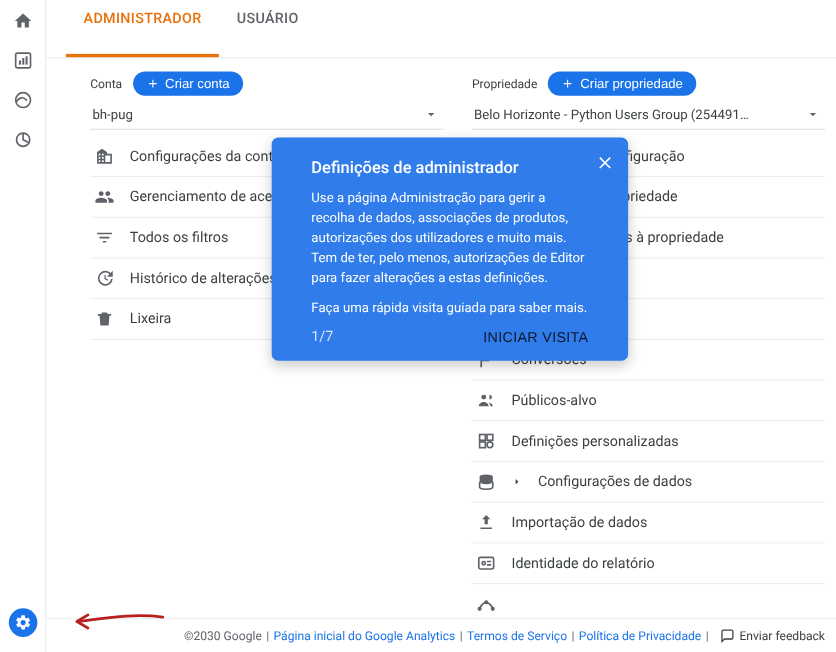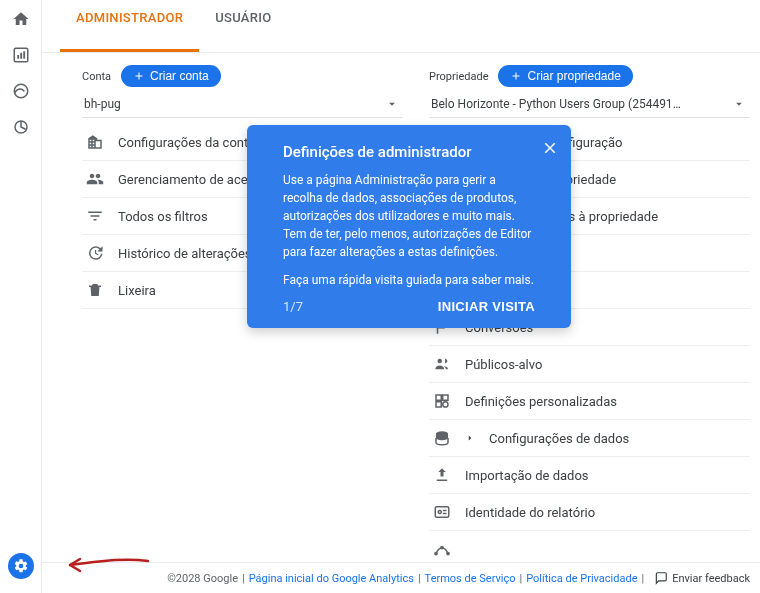--- a/index.html
+++ b/index.html
@@ -26,21 +26,21 @@
   .menu-item { display: flex; align-items: center; gap: 14px; padding: 9px 4px; border-bottom: 1px solid #eee; cursor: pointer; font-size: 13px; color: #3c4043; }
   .menu-item .mi-icon { width: 18px; height: 18px; color: #5f6368; flex-shrink: 0; display:flex; align-items:center; justify-content:center;}
   .menu-item .chev { width: 10px; height:10px; }
   .arrow-circle { position:absolute; left: 352px; top: 100px; width:22px; height:22px; border:1px solid #dadce0; border-radius:50%; background:#fff; display:flex; align-items:center; justify-content:center; color:#5f6368; }
   .tooltip { position: absolute; left: 247px; top: 125px; width: 324px; background: #2f7cea; color: #fff; border-radius: 6px; padding: 18px 36px 14px; box-shadow: 0 4px 12px rgba(0,0,0,0.2); z-index: 50; }
   .tooltip h3 { font-size: 15px; font-weight: 500; margin-bottom: 10px; }
   .tooltip p { font-size: 12px; line-height: 1.5; margin-bottom: 10px; }
   .tooltip .close { position: absolute; right: 12px; top: 14px; cursor: pointer; }
   .tooltip .tour-foot { display: flex; justify-content: space-between; align-items: center; margin-top: 8px; }
   .tooltip .step { font-size: 13px; opacity: 0.8; }
-  .tooltip .start-btn { background: none; border: none; color: #ffffff; font-size: 13px; font-weight: 700; letter-spacing: 0.3px; cursor: pointer; }
+  .tooltip .start-btn { background: none; border: none; color: #0f172a; font-size: 13px; font-weight: 400; letter-spacing: 0.3px; cursor: pointer; }
   .footer { position: absolute; bottom: 0; left: 42px; right: 0; border-top: 1px solid #e8eaed; background: #fff; padding: 8px 10px; font-size: 11px; color: #5f6368; display: flex; align-items: center; justify-content: flex-end; gap: 4px; }
   .footer a { color: #1a73e8; text-decoration: none; }
   .footer .feedback { display: inline-flex; align-items: center; gap: 4px; color: #3c4043; margin-left: 6px; cursor:pointer;}
   .red-arrow { position: absolute; left: 60px; bottom: 18px; z-index: 60; }
 </style>
 </head>
 <body>
 
 <div class="layout">
   <div class="rail">
@@ -305,21 +305,21 @@
     <button class="start-btn">INICIAR VISITA</button>
   </div>
 </div>
 
 <svg class="red-arrow" width="90" height="24" viewBox="0 0 90 24">
   <path d="M88 10 C 60 6, 30 12, 10 14" stroke="#b8201f" stroke-width="2.5" fill="none" stroke-linecap="round"></path>
   <path d="M10 14 L 20 8 M10 14 L 20 20" stroke="#b8201f" stroke-width="2.5" fill="none" stroke-linecap="round"></path>
 </svg>
 
 <div class="footer">
-  <span>©2028 Google</span>
+  <span>©2030 Google</span>
   <span>|</span>
   <a href="#">Página inicial do Google Analytics</a>
   <span>|</span>
   <a href="#">Termos de Serviço</a>
   <span>|</span>
   <a href="#">Política de Privacidade</a>
   <span>|</span>
   <span class="feedback">
     <svg viewBox="0 0 24 24" width="14" height="14" fill="none" stroke="currentColor" stroke-width="2">
         <path d="M21 15a2 2 0 0 1-2 2H8l-4 4V5a2 2 0 0 1 2-2h13a2 2 0 0 1 2 2z"></path>

